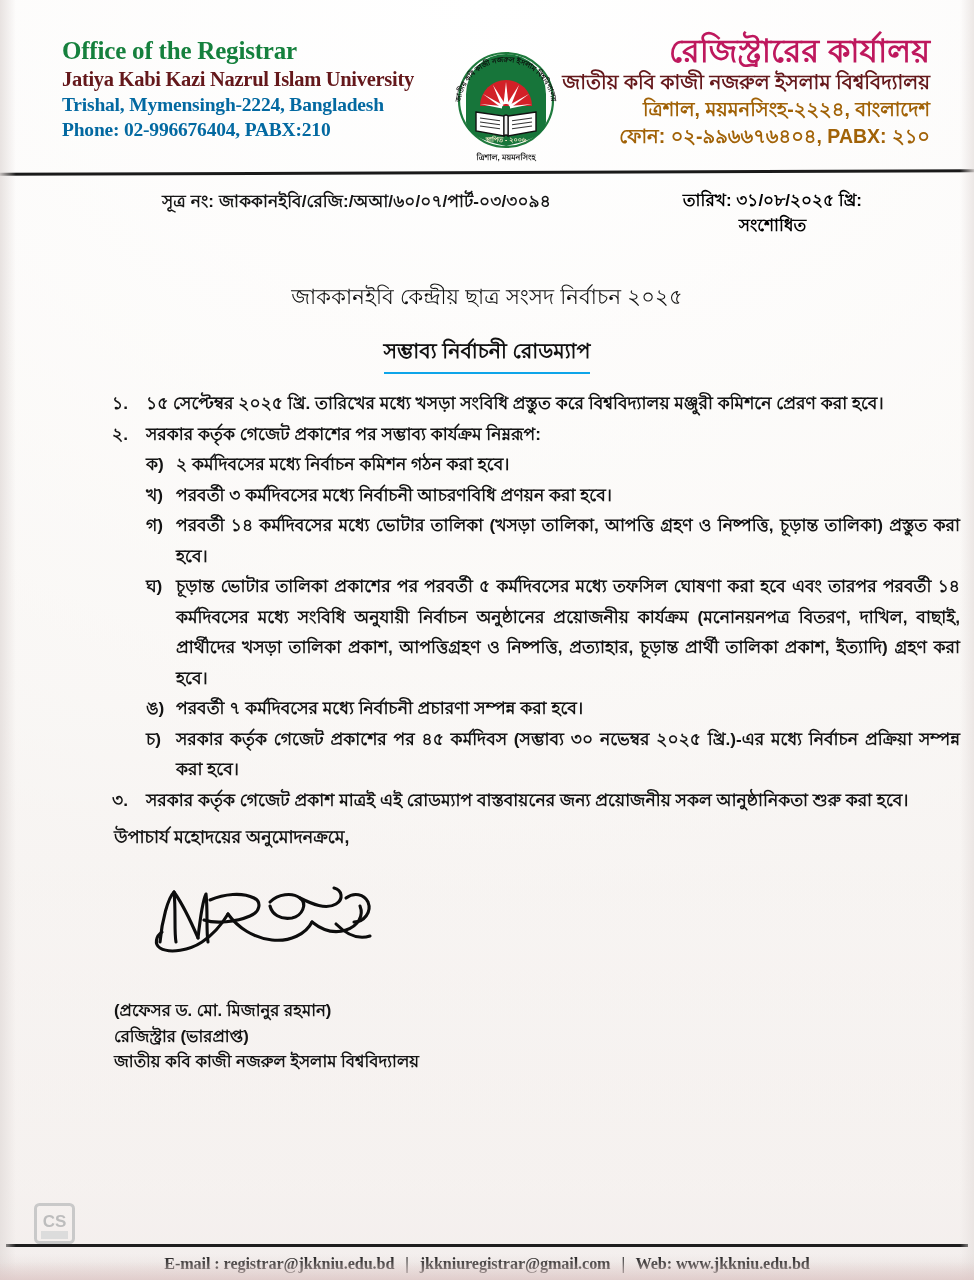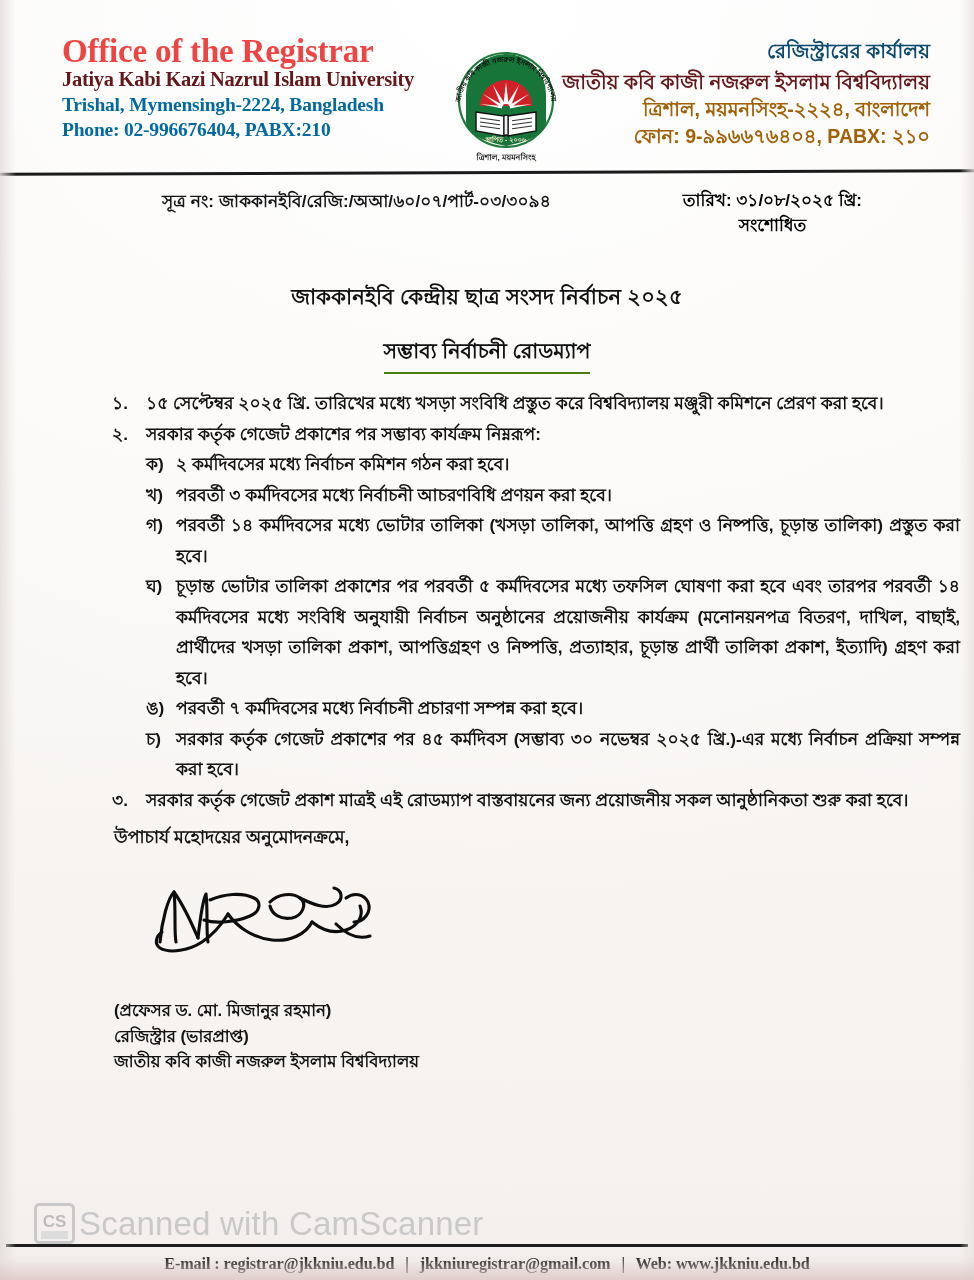--- a/index.html
+++ b/index.html
@@ -59,24 +59,24 @@
   .lh-left {
     position: absolute;
     left: 62px;
     top: 2px;
     width: 390px;
     text-align: left;
   }
   .lh-line1 {
     font-family: "Liberation Serif", "DejaVu Serif", serif;
     font-weight: bold;
-    font-size: 33px;
+    font-size: 25px;
     line-height: 30px;
     letter-spacing: -0.2px;
-    color: #ef4444;
+    color: #15803d;
   }
   .lh-line2 {
     font-family: "Liberation Serif", "DejaVu Serif", serif;
     font-weight: bold;
     font-size: 20.5px;
     line-height: 26px;
     letter-spacing: -0.3px;
     color: #64181b;
   }
   .lh-line3, .lh-line4 {
@@ -90,23 +90,23 @@
   .lh-right {
     position: absolute;
     right: 44px;
     top: 0px;
     width: 392px;
     text-align: right;
     font-family: "Liberation Sans", "DejaVu Sans", sans-serif;
   }
   .bn-line1 {
     font-weight: bold;
-    font-size: 20px;
+    font-size: 32px;
     line-height: 34px;
-    color: #0c4a6e;
+    color: #be185d;
   }
   .bn-line2 {
     font-weight: bold;
     font-size: 20px;
     line-height: 28px;
     color: #64181b;
   }
   .bn-line3, .bn-line4 {
     font-weight: bold;
     font-size: 19.5px;
@@ -164,37 +164,37 @@
   }
 
   
   .doc-title {
     position: absolute;
     top: 281px;
     left: 0; right: 0;
     text-align: center;
     font-family: "Liberation Sans", "DejaVu Sans", sans-serif;
     font-size: 21px;
-    font-weight: bold;
+    font-weight: normal;
     color: #111111;
     letter-spacing: 0.2px;
   }
   .doc-subtitle {
     position: absolute;
     top: 336px;
     left: 0; right: 0;
     text-align: center;
     font-family: "Liberation Sans", "DejaVu Sans", sans-serif;
     font-size: 20.5px;
     font-weight: bold;
     color: #111111;
   }
   .doc-subtitle span {
     display: inline-block;
-    border-bottom: 2px solid #4d7c0f;
+    border-bottom: 2px solid #0ea5e9;
     padding-bottom: 2px;
   }
 
   
   .body-block {
     position: absolute;
     top: 388px;
     left: 112px;
     width: 848px;
     font-family: "Liberation Sans", "DejaVu Sans", sans-serif;
@@ -324,21 +324,21 @@
       <div class="lh-line1">Office of the Registrar</div>
       <div class="lh-line2">Jatiya Kabi Kazi Nazrul Islam University</div>
       <div class="lh-line3">Trishal, Mymensingh-2224, Bangladesh</div>
       <div class="lh-line4">Phone: 02-996676404, PABX:210</div>
     </div>
 
     <div class="lh-right">
       <div class="bn-line1">রেজিস্ট্রারের কার্যালয়</div>
       <div class="bn-line2">জাতীয় কবি কাজী নজরুল ইসলাম বিশ্ববিদ্যালয়</div>
       <div class="bn-line3">ত্রিশাল, ময়মনসিংহ-২২২৪, বাংলাদেশ</div>
-      <div class="bn-line4">ফোন: 9-৯৯৬৬৭৬৪০৪, PABX: ২১০</div>
+      <div class="bn-line4">ফোন: ০২-৯৯৬৬৭৬৪০৪, PABX: ২১০</div>
     </div>
   </div>
 
   <div class="logo-wrap">
     <svg class="logo-svg" viewBox="0 0 124 128">
 
       <circle cx="62" cy="58" r="47" fill="none" stroke="#1f7a3d" stroke-width="2.2"></circle>
 
       <path d="M22 52 A40 40 0 0 1 102 52 L102 80 Q102 96 62 104 Q22 96 22 80 Z" fill="#17753a"></path>
 
@@ -472,21 +472,20 @@
   </div>
 
   <div class="watermark">
     <div class="cs-badge">
       <svg width="41" height="41" viewBox="0 0 41 41">
         <rect x="1.5" y="1.5" width="38" height="38" rx="4" fill="none" stroke="#c9c9c9" stroke-width="3"></rect>
         <rect x="7" y="28" width="27" height="8" fill="#dcdcdc"></rect>
         <text x="20.5" y="24" text-anchor="middle" font-family="'Liberation Sans', sans-serif" font-size="17" font-weight="bold" fill="#bdbdbd">CS</text>
       </svg>
     </div>
-    <div class="watermark-text">Scanned with CamScanner</div>
   </div>
 
   <div class="foot-rule"></div>
   <div class="footer">
     <span>E-mail : registrar@jkkniu.edu.bd</span>
     <span class="foot-sep">|</span>
     <span>jkkniuregistrar@gmail.com</span>
     <span class="foot-sep">|</span>
     <span>Web: www.jkkniu.edu.bd</span>
   </div>

